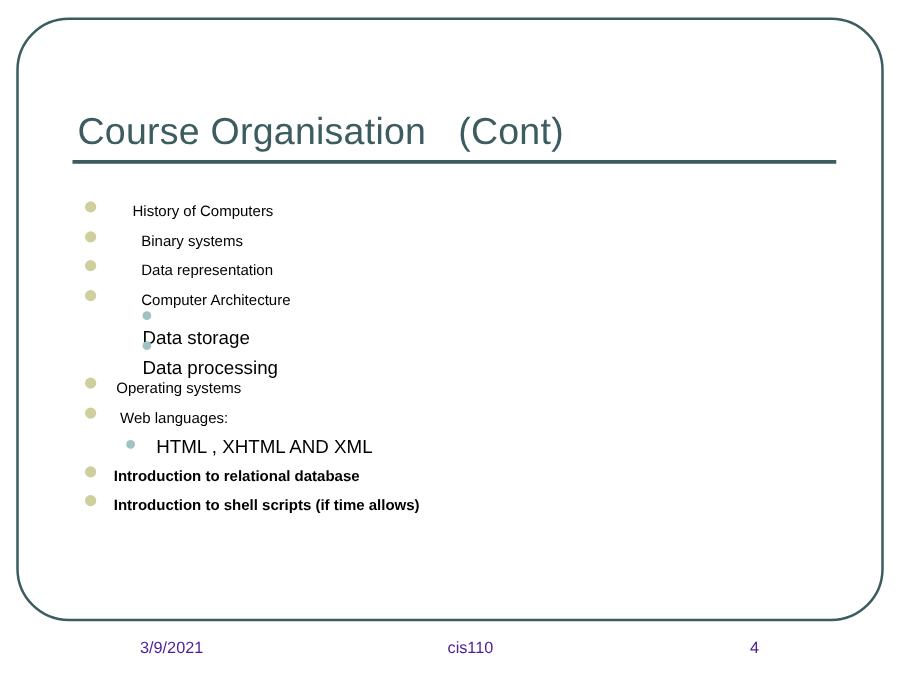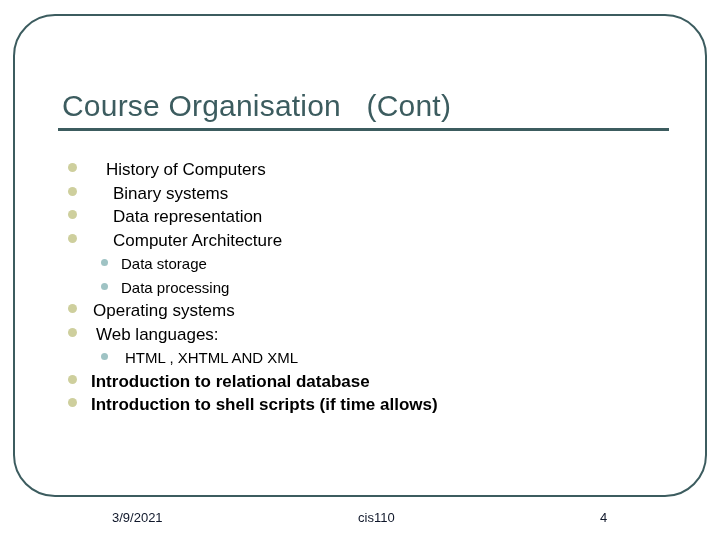--- a/index.html
+++ b/index.html
@@ -78,21 +78,21 @@
   }
 
   .bullet {
     display: inline-block;
     flex: 0 0 auto;
     border-radius: 50%;
   }
 
   
   .lvl1 {
-    font-size: 17px;
+    font-size: 12px;
     line-height: 23.5px;
     color: #000000;
   }
   .lvl1 .bullet {
     width: 9px;
     height: 9px;
     background: #cecf9d;
     margin-right: 0;
     position: relative;
     top: -3px;
@@ -120,35 +120,35 @@
     white-space: pre;
   }
 
   
   .ind-a .txt { margin-left: 29px; }   
   .ind-b .txt { margin-left: 36px; }   
   .ind-c .txt { margin-left: 16px; }   
   .ind-d .txt { margin-left: 19px; }   
   .ind-e .txt { margin-left: 14px; font-weight: bold; }   
 
-  .sub-a { padding-left: 33px; }       
+  .sub-a { padding-left: 33px; flex-direction: column; }       
   .sub-a .txt { margin-left: 13px; }
   .sub-b { padding-left: 33px; }       
   .sub-b .txt { margin-left: 17px; }
 
   
   #footer {
     position: absolute;
     left: 0;
     top: 507px;
     width: 624px;
     height: 22px;
     font-size: 13px;
     line-height: 22px;
-    color: #0f172a;
+    color: #4c1d95;
   }
   #footer-date   { position: absolute; left: 112px; top: 0; white-space: pre; }
   #footer-center { position: absolute; left: 358px; top: 0; white-space: pre; }
   #footer-page   { position: absolute; left: 600px; top: 0; white-space: pre; }
 </style>
 </head>
 <body>
 
 <div id="slide">
 

